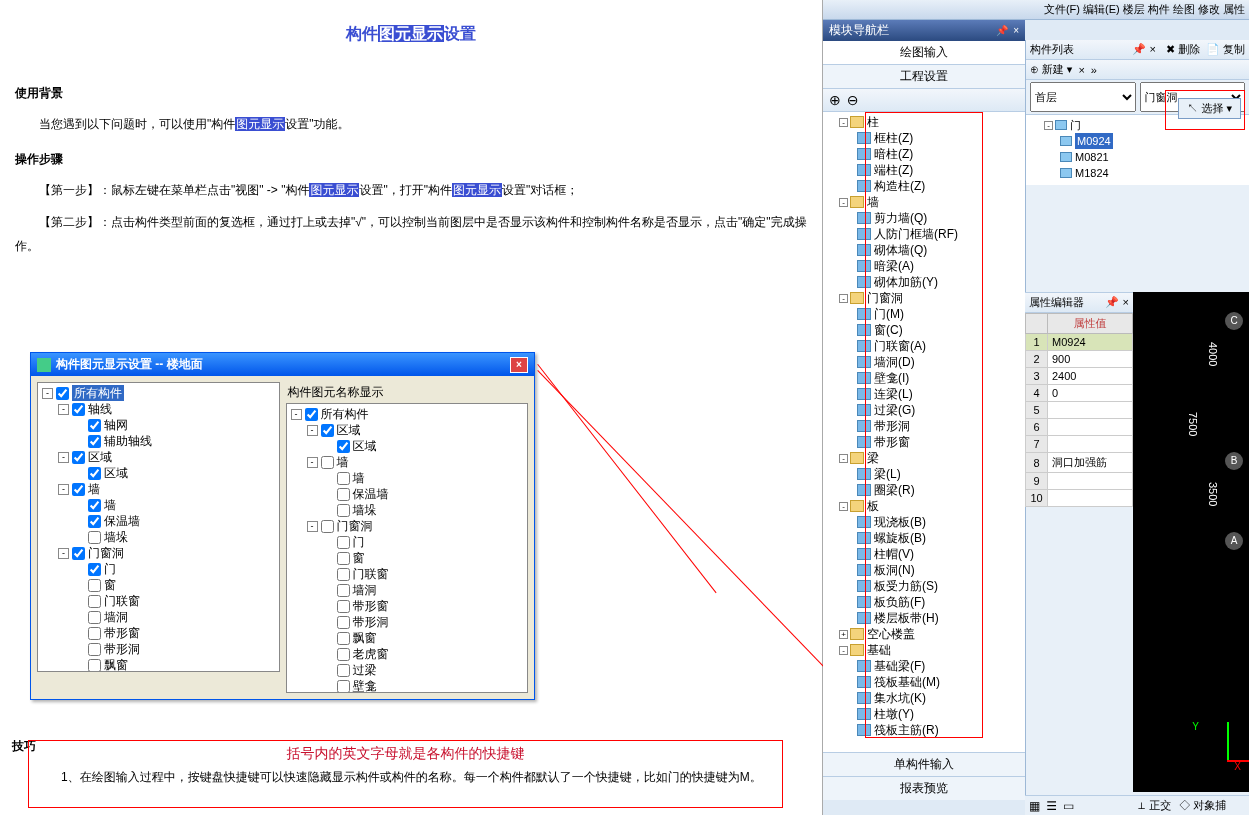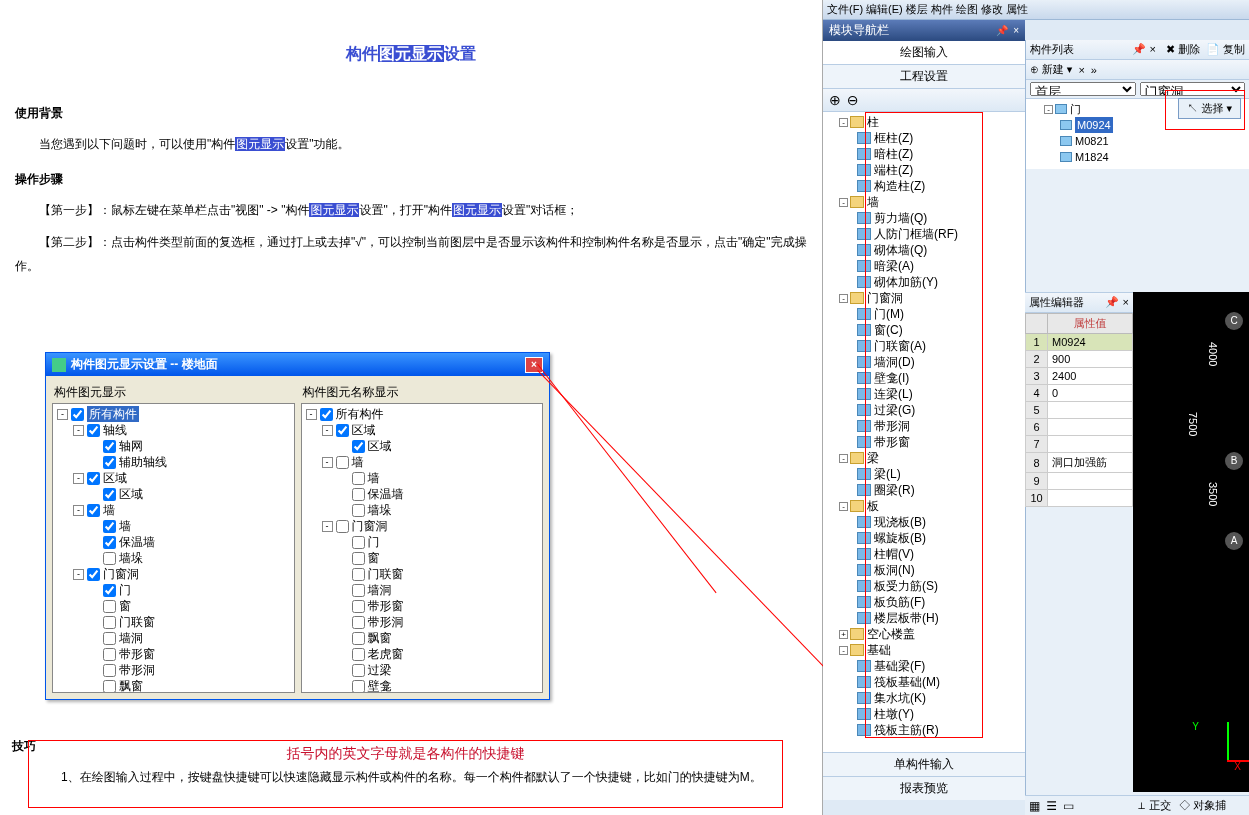--- a/index.html
+++ b/index.html
@@ -1,24 +1,24 @@
 <!DOCTYPE html>
 <html><head>
 <meta charset="utf-8">
 <style>
 * { box-sizing: border-box; margin: 0; padding: 0; }
 body { font-family: "Microsoft YaHei", SimSun, sans-serif; font-size: 12px; background: #fff; width: 1249px; height: 815px; overflow: hidden; position: relative; }
 .left-panel { position: absolute; left: 0; top: 0; width: 823px; height: 815px; border-right: 1px solid #aaa; }
 .doc-area { padding: 10px 15px; }
-.doc-title { text-align: center; color: #3a4ed2; font-size: 16px; font-weight: bold; margin: 34px 0 40px; }
+.doc-title { text-align: center; color: #3a4ed2; font-size: 16px; font-weight: bold; margin: 14px 0 40px; }
 .doc-title .hl { background: #3a4ed2; color: #fff; padding: 0 1px; }
 .sec-h { font-weight: bold; margin: 15px 0 10px; }
 .para { line-height: 2; margin: 8px 0; text-indent: 2em; }
 .para .hl { background: #3a4ed2; color: #fff; padding: 0 1px; }
-.dialog { position: absolute; left: 45px; top: 352px; width: 505px; background: #ece9d8; border: 1px solid #0055ea; box-shadow: 2px 2px 3px rgba(0,0,0,.3); }
+.dialog { position: absolute; left: 30px; top: 352px; width: 505px; background: #ece9d8; border: 1px solid #0055ea; box-shadow: 2px 2px 3px rgba(0,0,0,.3); }
 .dialog-title { background: linear-gradient(to bottom, #3a95ff, #0055ea); color: #fff; padding: 3px 6px; display: flex; align-items: center; font-weight: bold; }
 .dialog-title .ticon { width: 14px; height: 14px; background: #4c8; margin-right: 5px; }
 .dialog-title .close { margin-left: auto; width: 18px; height: 16px; background: #d44; border: 1px solid #fff; text-align: center; line-height: 13px; font-size: 10px; cursor: pointer; }
 .dialog-body { display: flex; padding: 6px; gap: 6px; }
 .tree-col { flex: 1; }
 .tree-label { font-size: 12px; padding: 2px; }
 .tree-box { background: #fff; border: 1px solid #888; height: 290px; overflow: auto; padding: 2px; }
 .tree-item { display: flex; align-items: center; padding: 0 2px; line-height: 16px; white-space: nowrap; }
 .tree-item .exp { width: 11px; height: 11px; border: 1px solid #888; font-size: 9px; line-height: 9px; text-align: center; margin-right: 3px; cursor: pointer; }
 .tree-item .sp { display: inline-block; }
@@ -27,21 +27,21 @@
 .dialog-btns { display: flex; justify-content: center; gap: 40px; padding: 6px; }
 .dialog-btns button { width: 90px; height: 22px; background: #ece9d8; border: 1px solid #888; cursor: pointer; }
 .tip-box { position: absolute; left: 28px; top: 740px; width: 755px; border: 1px solid #f00; padding: 4px 8px 18px; }
 .tip-line1 { color: #c8102e; text-align: center; font-size: 14px; margin-bottom: 4px; }
 .tip-line2 { text-indent: 2em; line-height: 1.8; }
 .tips-h { position: absolute; left: 12px; top: 738px; font-weight: bold; }
 .red-line1 { position: absolute; left: 538px; top: 364px; width: 290px; height: 1px; border-top: 1px solid #f00; transform: rotate(52deg); transform-origin: left top; }
 .red-line2 { position: absolute; left: 538px; top: 370px; width: 530px; height: 1px; border-top: 1px solid #f00; transform: rotate(46deg); transform-origin: left top; }
 
 .right-panel { position: absolute; left: 823px; top: 0; width: 426px; height: 815px; background: #dfeaf5; }
-.toolbar { background: linear-gradient(to bottom,#e8f0f8,#c8d8ec); padding: 2px 4px; font-size: 11px; display: flex; align-items: center; gap: 8px; border-bottom: 1px solid #9db8d6; }
+.toolbar { background: linear-gradient(to bottom,#e8f0f8,#c8d8ec); padding: 2px 4px; font-size: 11px; display: flex; align-items: center; gap: 8px; border-bottom: 1px solid #9db8d6; justify-content: flex-end; }
 .toolbar span { cursor: pointer; }
 .nav-header { background: linear-gradient(to bottom,#5b7bb8,#2b4a80); color: #fff; padding: 2px 6px; font-size: 12px; display:flex; align-items:center; }
 .nav-header .pin { margin-left: auto; font-size: 10px; cursor: pointer; }
 .nav-header .x { margin-left: 4px; cursor: pointer; font-size: 10px; }
 .nav-tabs { background: #eef4fa; }
 .nav-tab { text-align: center; padding: 3px; border-bottom: 1px solid #b8cde4; cursor: pointer; }
 .nav-tab.active { background: #fff; }
 .nav-icons { padding: 3px 6px; display: flex; gap: 6px; border-bottom: 1px solid #b8cde4; background: linear-gradient(to bottom,#f2f6fb,#dde9f5);}
 .nav-icons span { font-size: 14px; cursor: pointer; }
 .nav-tree { background: #fff; height: 640px; overflow: auto; padding: 2px; position: relative; }
@@ -52,21 +52,21 @@
 .nitem .ico { width: 14px; height: 12px; background: #7ab8e8; border: 1px solid #4a88b8; margin-right: 3px; }
 .bottom-tabs { display: flex; flex-direction: column; }
 .bottom-tab { text-align: center; padding: 3px; border-top: 1px solid #b8cde4; cursor: pointer; background: #eef4fa; }
 
 .comp-panel { position: absolute; left: 1025px; top: 40px; width: 224px; height: 775px; background: #e8f0f8; border-left: 1px solid #9db8d6; }
 .comp-header { display: flex; align-items: center; padding: 2px 4px; background: linear-gradient(to bottom,#f2f6fb,#dde9f5); border-bottom: 1px solid #b8cde4; font-size: 11px; }
 .comp-header .pin { margin-left: auto; cursor: pointer; }
 .comp-toolbar { display: flex; align-items: center; padding: 2px 4px; gap: 6px; background: linear-gradient(to bottom,#f2f6fb,#dde9f5); border-bottom: 1px solid #b8cde4; font-size: 11px; }
 .comp-toolbar span { cursor: pointer; }
 .comp-filter { display: flex; gap: 4px; padding: 2px 4px; border-bottom: 1px solid #b8cde4; }
-.comp-filter select { flex: 1; font-size: 13px; height: 14px; }
+.comp-filter select { flex: 1; font-size: 11px; height: 30px; }
 .comp-search { display: flex; padding: 2px 4px; gap: 2px; border-bottom: 1px solid #b8cde4; }
 .comp-search input { flex: 1; font-size: 11px; height: 18px; padding: 0 4px; }
 .comp-search button { width: 20px; height: 18px; cursor: pointer; }
 .comp-tree { background: #fff; padding: 2px; font-size: 11px; height: 70px; }
 .citem { display: flex; align-items: center; padding: 0 2px 0 16px; line-height: 16px; cursor: pointer; }
 .citem .exp { width: 9px; height: 9px; border: 1px solid #888; font-size: 8px; line-height: 7px; text-align: center; margin-right: 2px; }
 .citem .ico { width: 12px; height: 10px; background: #8cc8f0; border: 1px solid #4a88b8; margin-right: 3px; }
 .citem.sel span.txt { background: #316ac5; color: #fff; padding: 0 2px; }
 .annot { color: #e00; font-size: 13px; padding: 20px 6px 6px; line-height: 1.6; }
 .sel-btn-box { position: absolute; right: 4px; top: 50px; width: 80px; height: 40px; border: 1px solid #f00; }
@@ -114,21 +114,20 @@
   </div>
 
   <div class="dialog">
     <div class="dialog-title">
       <span class="ticon"></span>
       <span>构件图元显示设置  --  楼地面</span>
       <span class="close">×</span>
     </div>
     <div class="dialog-body">
       <div class="tree-col">
-        <div class="tree-label">构件图元显示</div>
         <div class="tree-box" id="tree1">
             <div class="tree-item">
               <span class="sp" style="width:0px"></span>
               <span class="exp">-</span>
               <input type="checkbox" checked="" style="">
               <span class="sel">所有构件</span>
             </div>
             <div class="tree-item">
               <span class="sp" style="width:16px"></span>
               <span class="exp">-</span>

